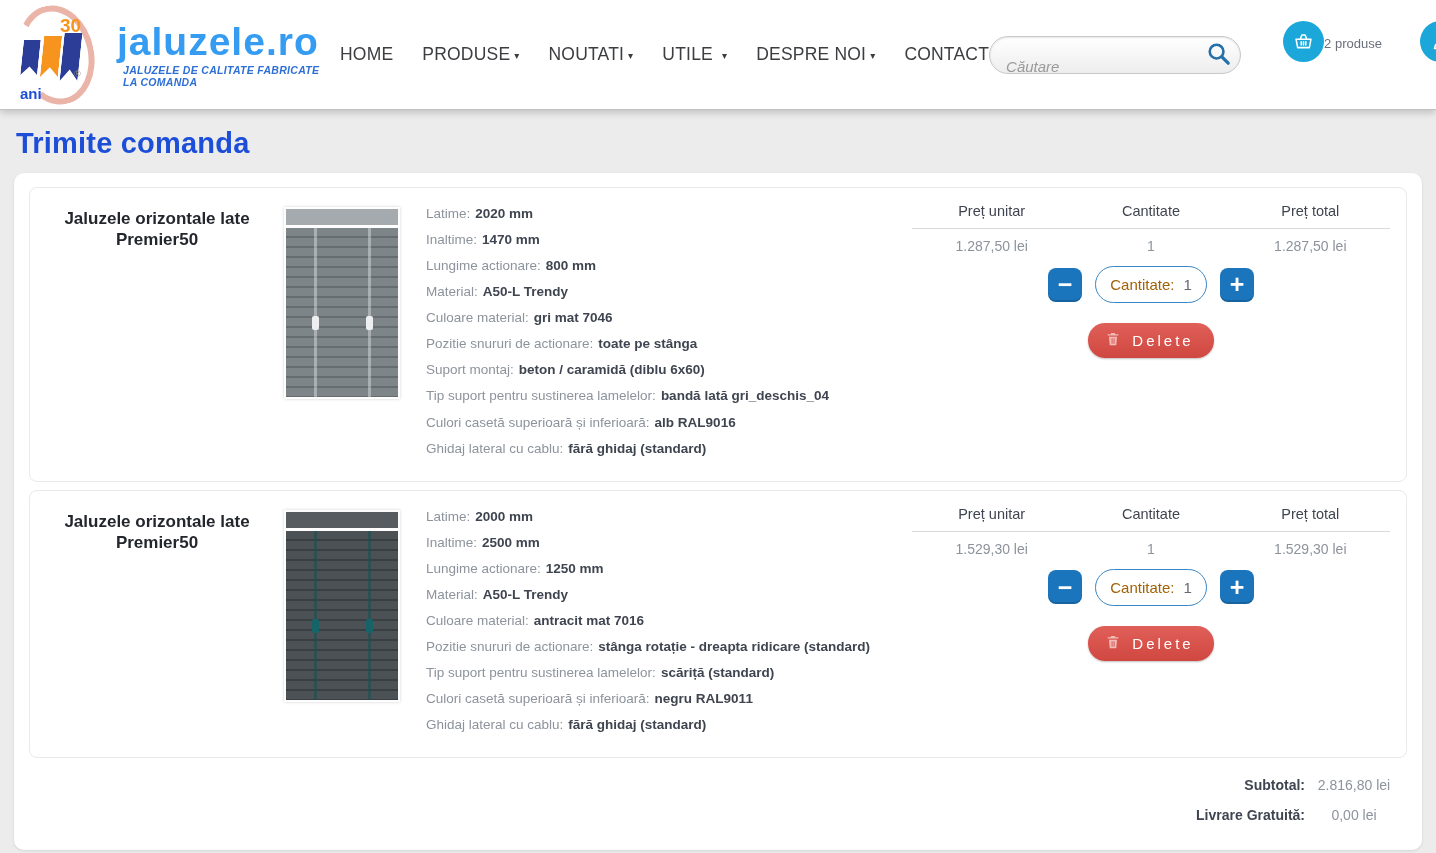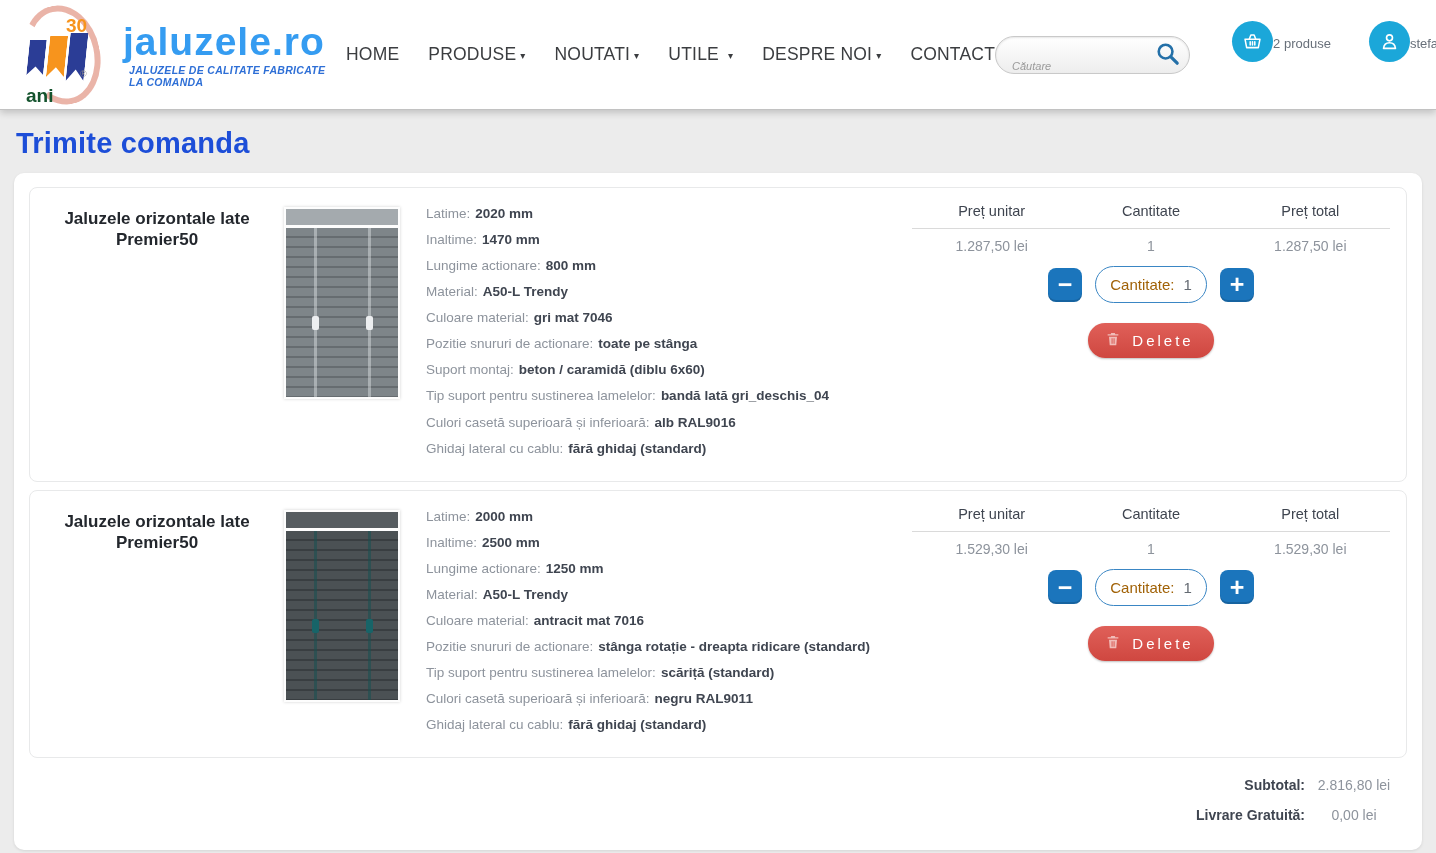--- a/index.html
+++ b/index.html
@@ -1,49 +1,49 @@
 <!DOCTYPE html>
 <html><head>
 <meta charset="utf-8">
 <style>
   * { margin:0; padding:0; box-sizing:border-box; }
   html,body { width:1436px; height:853px; overflow:hidden; }
   body { font-family:"Liberation Sans", sans-serif; background:#ececec; color:#3f4550; }
 
   
   header { position:relative; height:110px; background:#fff; display:flex; align-items:center;
-           padding:0 16px 0 14px; border-bottom:1px solid #c2c2c2;
+           padding:0 16px 0 8px; border-bottom:1px solid #c2c2c2;
            box-shadow:0 3px 7px rgba(0,0,0,.18); z-index:5; }
   .logo { display:flex; align-items:center; text-decoration:none; width:318px; flex:0 0 auto; }
   .logo-mark { position:relative; width:100px; height:104px; flex:0 0 auto; }
   .swoosh { position:absolute; left:10px; top:2px; width:76px; height:100px; border-radius:50%;
             border:6px solid #e7a79a; border-left-color:transparent; transform:rotate(-12deg); opacity:.85; }
   .bars { position:absolute; left:14px; top:30px; width:60px; height:50px; }
   .bars i { position:absolute; display:block; transform:skewX(-6deg);
             clip-path:polygon(0 0,100% 0,100% 100%,50% 76%,0 100%); }
   .bars .b1 { left:0;  top:7px; width:17px; height:35px; background:#2b3d96; }
   .bars .b2 { left:20px; top:3px; width:18px; height:41px; background:#f7941d; }
   .bars .b3 { left:40px; top:0;  width:18px; height:48px; background:#2b3d96; }
   .badge-30 { position:absolute; left:52px; top:12px; color:#f7941d; font-weight:bold; font-size:19px; }
-  .badge-ani { position:absolute; left:12px; top:82px; color:#14532d; font-weight:bold; font-size:19px; }
+  .badge-ani { position:absolute; left:12px; top:82px; color:#1d4ed8; font-weight:bold; font-size:15px; }
   .reg { position:absolute; left:66px; top:66px; color:#888; font-size:9px; }
   .logo-text { margin-left:9px; }
   .brand { font-size:39px; font-weight:bold; color:#359cf1; letter-spacing:1px; line-height:1; }
   .tagline { font-size:10.5px; font-weight:bold; font-style:italic; color:#2e6fd6; letter-spacing:.3px; margin:3px 0 0 6px; }
 
   nav { display:flex; align-items:center; gap:29px; margin-left:14px; flex:0 0 auto; }
   .nav-item { display:flex; align-items:center; gap:4px; text-decoration:none; color:#3b3d40;
               font-size:17.5px; letter-spacing:.2px; cursor:pointer; }
   .caret { font-size:10px; color:#3b3d40; margin-top:2px; }
   .caret.spaced { margin-left:5px; }
 
   .search { margin-left:auto; width:302px; height:38px; border:1px solid #c9c9c9; border-radius:19px;
             background:linear-gradient(#ffffff,#ededed); box-shadow:inset 0 1px 2px rgba(0,0,0,.10);
             display:flex; align-items:center; padding:0 8px 0 16px; }
-  .search input { flex:1; border:none; outline:none; background:transparent; font-size:11px;
+  .search input { flex:1; border:none; outline:none; background:transparent; font-size:15px;
                   color:#555; font-family:"Liberation Sans", sans-serif;margin-top:23px; }
   .search input::placeholder { color:#9a9a9a; font-style:italic; }
   .search-btn { border:none; background:transparent; cursor:pointer; display:flex; align-items:center; }
 
   .actions { display:flex; gap:38px; margin-left:42px; align-self:flex-start; margin-top:21px; flex:0 0 auto; }
   .action { display:flex; flex-direction:row; align-items:center; cursor:pointer; }
   .circle { width:41px; height:41px; border-radius:50%; background:#1ba7d9; display:flex;
             align-items:center; justify-content:center; }
   .action-label { margin-top:4px; font-size:13px; color:#68707a; }
 

